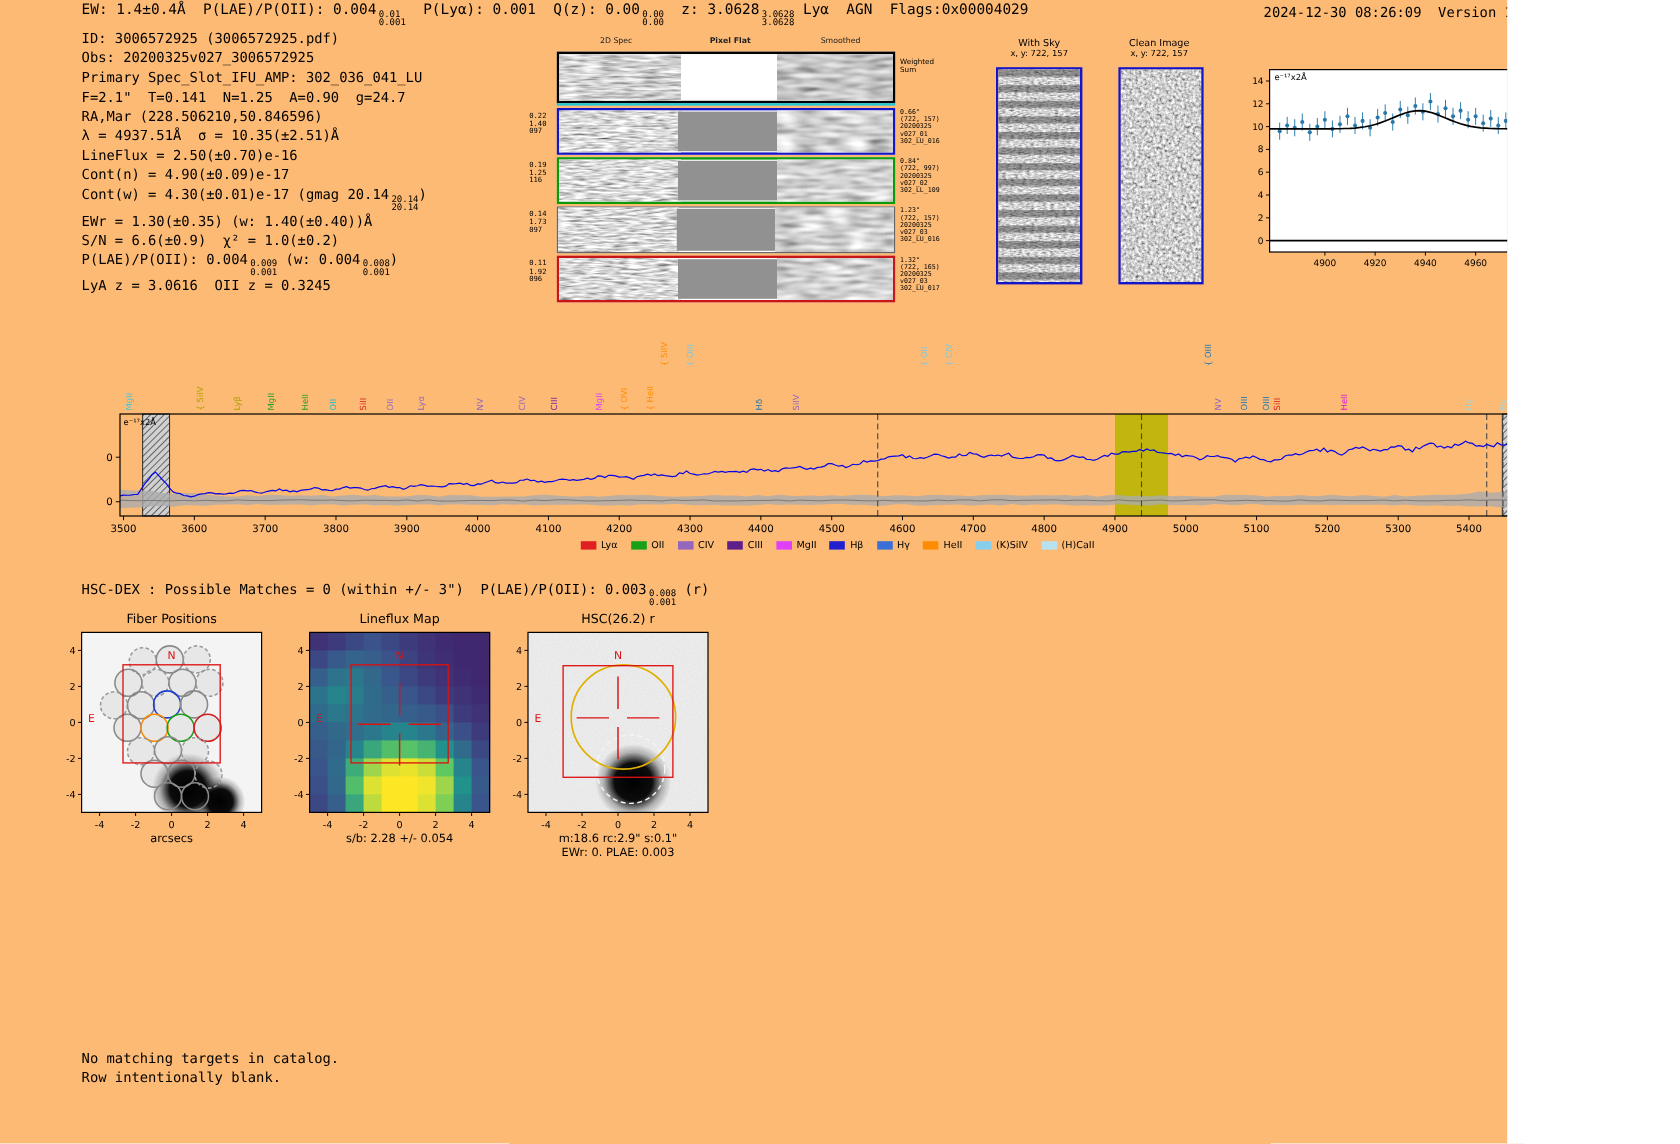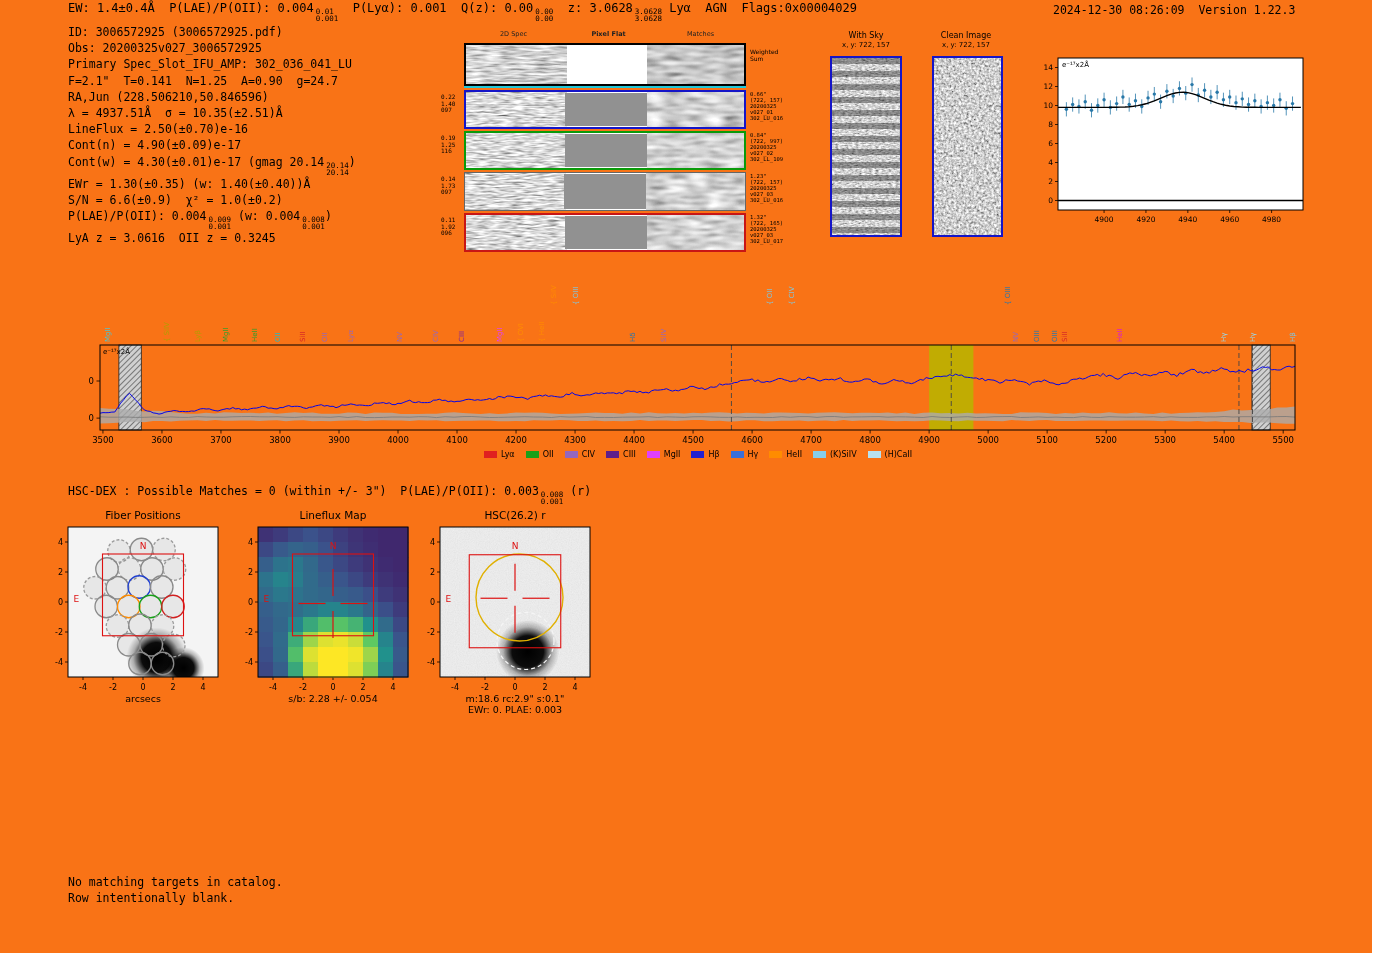--- a/index.html
+++ b/index.html
@@ -1,16 +1,16 @@
 <!DOCTYPE html>
 <html><head>
 <meta charset="utf-8">
 <style>
   html,body{margin:0;padding:0;background:#fff;}
-  .page{position:relative;width:1372px;height:953px;background:#f97316;overflow:hidden;
+  .page{position:relative;width:1256px;height:953px;background:#fdba74;overflow:hidden;
         font-family:"DejaVu Sans Mono","Liberation Mono",monospace;color:#000;}
   .abs{position:absolute;}
   .mono{font-family:"DejaVu Sans Mono","Liberation Mono",monospace;}
   .sans{font-family:"DejaVu Sans","Liberation Sans",sans-serif;}
   .pre{white-space:pre;}
   #header-line{left:68px;top:1px;font-size:12px;}
   #timestamp{left:1053px;top:3px;font-size:11.5px;}
   #info-block{left:68px;top:24px;}
   #info-block .line{font-size:11.5px;line-height:16.2px;white-space:pre;}
   .stk{display:inline-flex;flex-direction:column;align-items:flex-start;
@@ -32,21 +32,21 @@
 <body>
 
 <div class="page">
   <div id="header-line" class="abs mono pre"><span>EW: 1.4±0.4Å  P(LAE)/P(OII): 0.004</span><span class="stk"><span>0.01</span><span>0.001</span></span><span>  P(Lyα): 0.001  Q(z): 0.00</span><span class="stk"><span>0.00</span><span>0.00</span></span><span>  z: 3.0628</span><span class="stk"><span>3.0628</span><span>3.0628</span></span><span> Lyα  AGN  Flags:0x00004029</span></div>
   <div id="timestamp" class="abs mono pre">2024-12-30 08:26:09  Version 1.22.3</div>
   <div id="info-block" class="abs">
       <div class="line mono"><span>ID: 3006572925 (3006572925.pdf)</span></div>
       <div class="line mono"><span>Obs: 20200325v027_3006572925</span></div>
       <div class="line mono"><span>Primary Spec_Slot_IFU_AMP: 302_036_041_LU</span></div>
       <div class="line mono"><span>F=2.1"  T=0.141  N=1.25  A=0.90  g=24.7</span></div>
-      <div class="line mono"><span>RA,Jun (228.506210,50.846596)</span></div>
+      <div class="line mono"><span>RA,Mar (228.506210,50.846596)</span></div>
       <div class="line mono"><span>λ = 4937.51Å  σ = 10.35(±2.51)Å</span></div>
       <div class="line mono"><span>LineFlux = 2.50(±0.70)e-16</span></div>
       <div class="line mono"><span>Cont(n) = 4.90(±0.09)e-17</span></div>
       <div class="line mono"><span>Cont(w) = 4.30(±0.01)e-17 (gmag 20.14</span><span class="stk"><span>20.14</span><span>20.14</span></span><span>)</span></div>
       <div class="line mono"><span>EWr = 1.30(±0.35) (w: 1.40(±0.40))Å</span></div>
       <div class="line mono"><span>S/N = 6.6(±0.9)  χ² = 1.0(±0.2)</span></div>
       <div class="line mono"><span>P(LAE)/P(OII): 0.004</span><span class="stk"><span>0.009</span><span>0.001</span></span><span> (w: 0.004</span><span class="stk"><span>0.008</span><span>0.001</span></span><span>)</span></div>
       <div class="line mono"><span>LyA z = 3.0616  OII z = 0.3245</span></div>
     </div>
   <div id="spec2d-area"></div>
@@ -570,21 +570,21 @@
       <line x1="122.5" y1="93.25" x2="149.5" y2="93.25" stroke="#dd1111" stroke-width="1.2"></line>
       <line x1="115" y1="58.75" x2="115" y2="85.75" stroke="#dd1111" stroke-width="1.2"></line>
       <line x1="115" y1="100.75" x2="115" y2="127.75" stroke="#dd1111" stroke-width="1.2"></line>
       <text x="115" y="43.75" font-size="9" fill="#dd1111" text-anchor="middle">N</text>
       <text x="48.25" y="97" font-size="9" fill="#dd1111" text-anchor="middle">E</text>
       <rect x="40" y="22" width="150" height="150" fill="none" stroke="#000" stroke-width="1"></rect>
     </svg>
   <div id="bottom-text" class="abs mono"><div class="mono">No matching targets in catalog.</div><div class="mono">Row intentionally blank.</div></div>
 <div class="abs colhdr sans" style="left: 465px; top: 30px; width: 97px;">2D Spec</div>
     <div class="abs colhdr sans" style="left: 565px; top: 30px; width: 87px; font-weight: bold;">Pixel Flat</div>
-    <div class="abs colhdr sans" style="left: 655px; top: 30px; width: 91px;">Matches</div>
+    <div class="abs colhdr sans" style="left: 655px; top: 30px; width: 91px;">Smoothed</div>
     <div class="abs" style="left: 464px; top: 43px; width: 282px; height: 43px; border: 2px solid rgb(0, 0, 0); box-sizing: border-box; background: rgb(255, 255, 255);"><svg width="278" height="39">
         <defs>
           <filter id="nz0" x="-5%" y="-5%" width="110%" height="110%">
             <feTurbulence type="fractalNoise" baseFrequency="0.06 0.42" numOctaves="2" seed="11" stitchTiles="stitch"></feTurbulence>
             <feColorMatrix type="saturate" values="0"></feColorMatrix>
             <feGaussianBlur stdDeviation="0.6 0.4"></feGaussianBlur>
             <feComponentTransfer>
               <feFuncR type="linear" slope="1.7" intercept="-0.2"></feFuncR>
               <feFuncG type="linear" slope="1.7" intercept="-0.2"></feFuncG>
               <feFuncB type="linear" slope="1.7" intercept="-0.2"></feFuncB>

